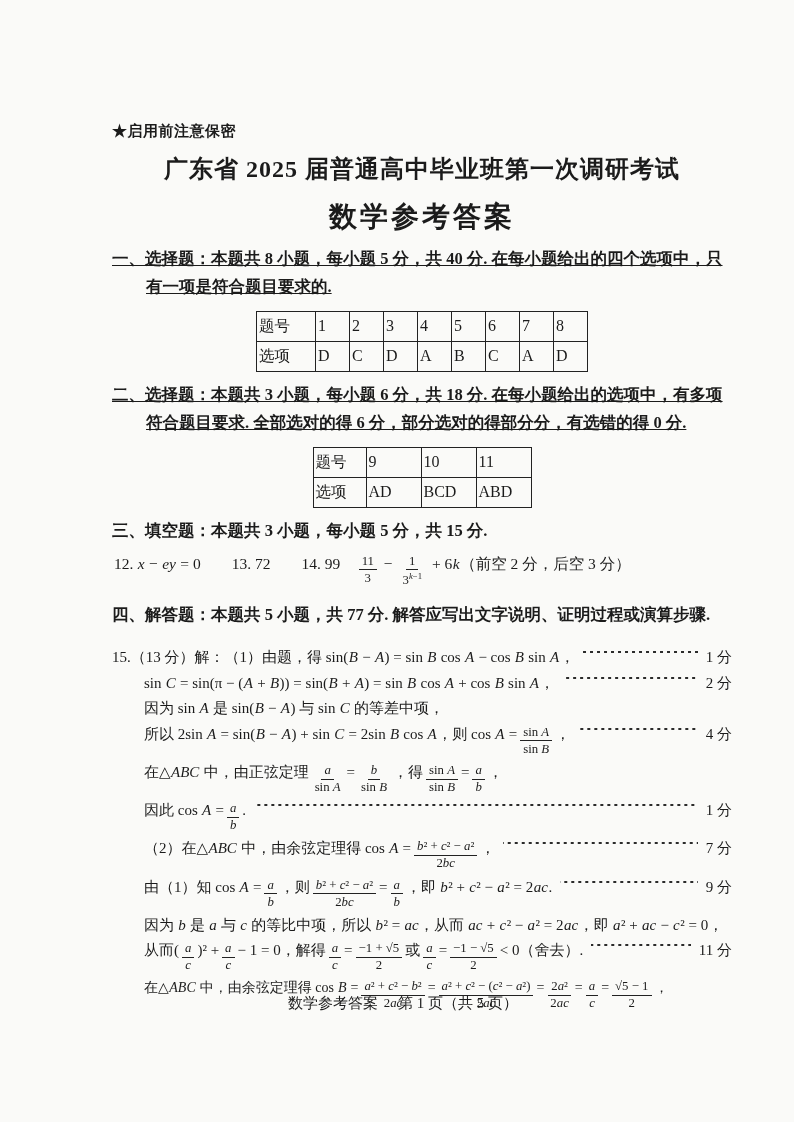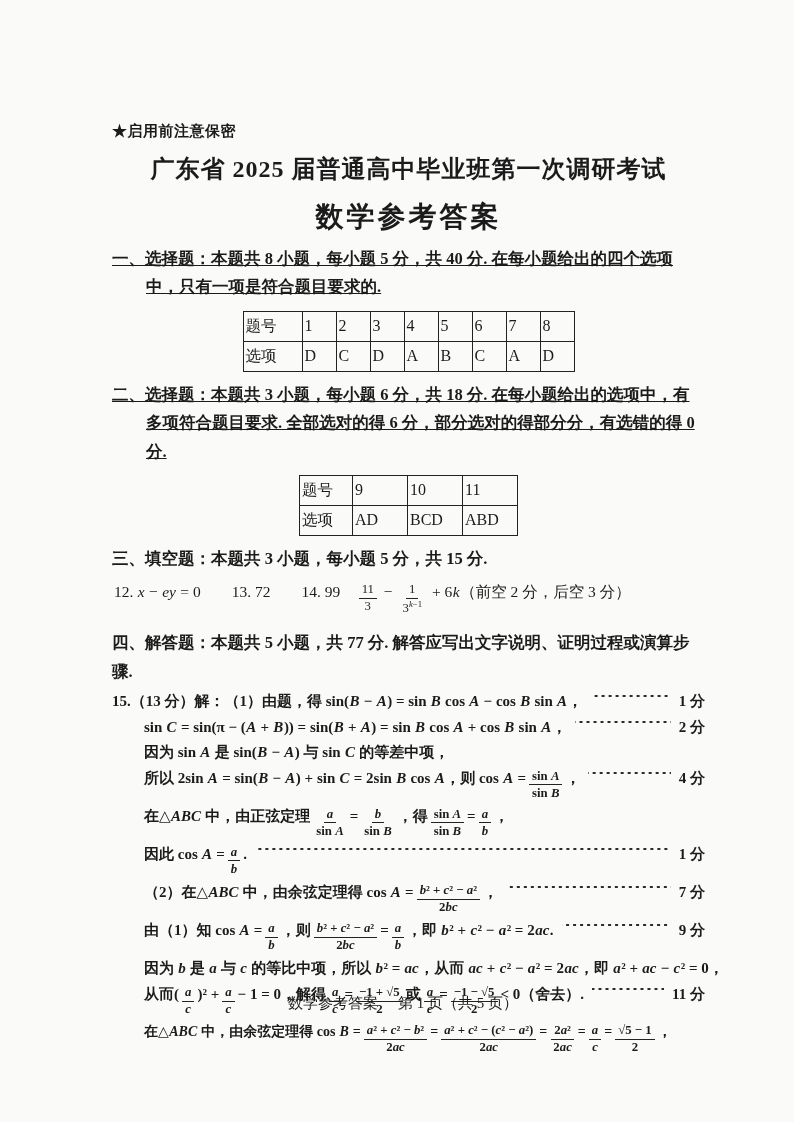--- a/index.html
+++ b/index.html
@@ -2,21 +2,21 @@
 <html><head>
 <meta charset="utf-8">
 <style>
   html,body{margin:0;padding:0;background:#e9e8e5;}
   .page{
     position:relative;
     width:794px;height:1122px;
     margin:0 auto;
     background:#fafaf8;
     box-sizing:border-box;
-    padding:122px 89px 0 112px;
+    padding:122px 62px 0 112px;
     font-family:"Liberation Serif","DejaVu Serif",serif;
     color:#1b1b1b;
     overflow:hidden;
   }
   .notice{font-size:15px;font-weight:700;letter-spacing:0.5px;}
   .title{font-size:24px;font-weight:700;text-align:center;margin:12px 0 0;letter-spacing:1px;}
   .subtitle{font-size:28px;font-weight:700;text-align:center;margin:13px 0 0;letter-spacing:3px;}
   .sec-heading{font-size:16.5px;font-weight:700;line-height:1.72;margin:9px 0 0;}
   .hang{padding-left:34px;text-indent:-34px;text-decoration:underline;}
   table.ans-table{border-collapse:collapse;margin:9px auto 4px;}
@@ -24,21 +24,21 @@
     border:1.7px solid #222;
     font-size:16px;height:29px;padding:0 2px;
     font-family:"Liberation Serif","DejaVu Serif",serif;
   }
   table.t1 td{width:29px;}
   table.t1 td.lbl{width:54px;font-size:15.5px;}
   table.t2 td{width:50px;}
   table.t2 td.lbl{width:48px;font-size:15.5px;}
   .line{display:flex;align-items:flex-start;margin-top:6px;font-size:15px;line-height:1.3;}
   .fill-line{margin:9px 0 0 2px;font-size:15.5px;min-height:38px;}
-  .solution{padding-left:32px;margin-top:6px;font-weight:bold;}
+  .solution{padding-left:32px;margin-top:19px;}
   .line.first{margin-left:-32px;}
   .line.compact{font-size:14px;}
   .mtext{white-space:pre;}
   .mtext i{font-style:italic;padding:0 0.5px;}
   sup{font-size:0.68em;}
   .frac{
     display:inline-flex;flex-direction:column;align-items:center;
     margin:0 3px;font-size:12.8px;line-height:1.18;text-align:center;
     vertical-align:middle;
   }

